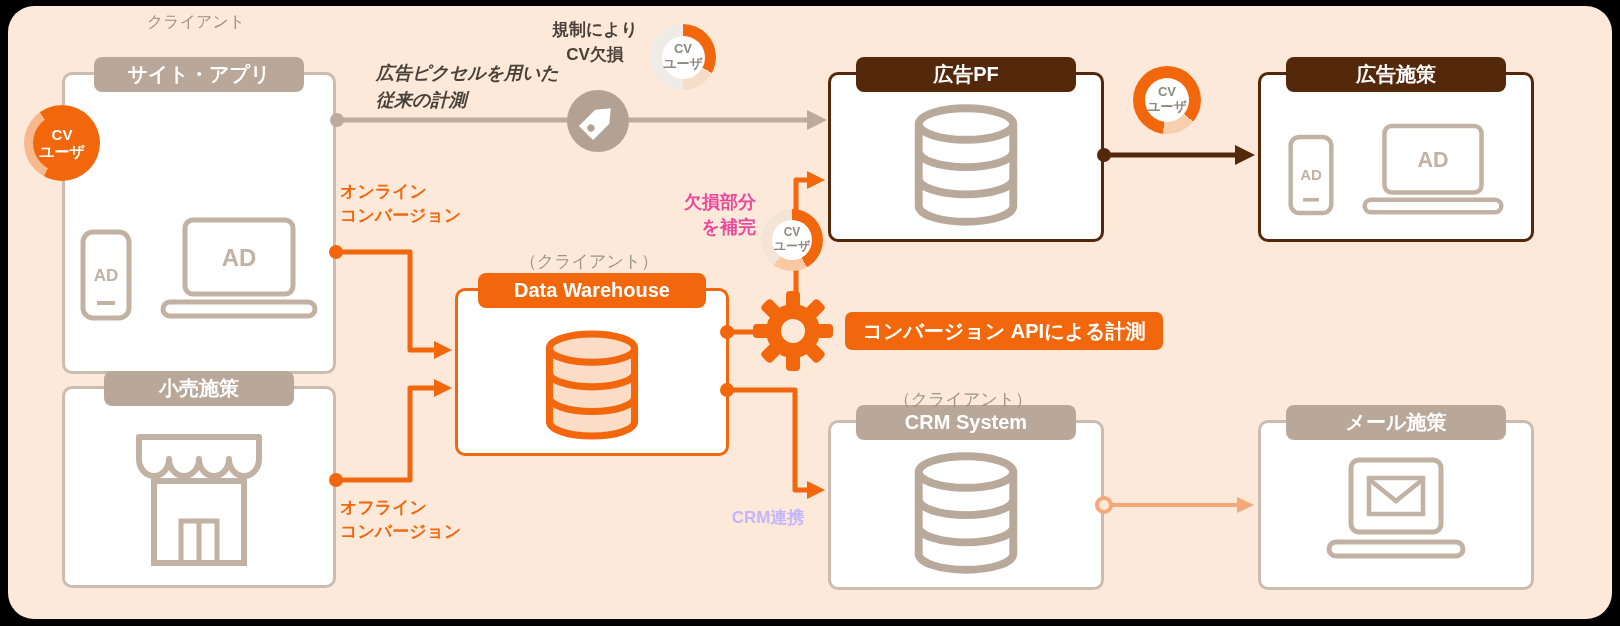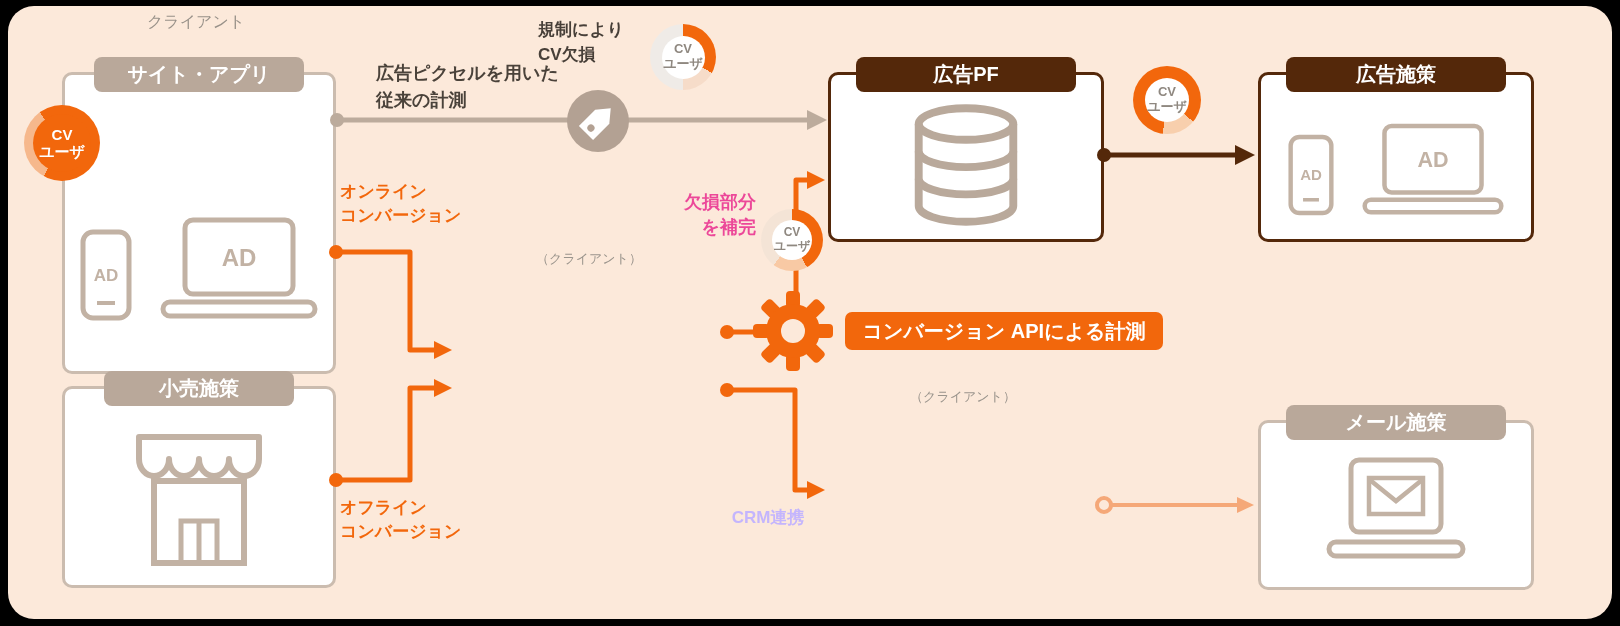--- a/index.html
+++ b/index.html
@@ -16,23 +16,23 @@
         color:#fff;font-weight:bold;font-size:20px;display:flex;align-items:center;justify-content:center;
         white-space:nowrap;z-index:3;}
   .pill.tan{background:#B9A89A;}
   .pill.orange{background:#F2670C;}
   .pill.brown{background:#54280A;}
   .box-content{position:absolute;left:0;right:0;display:flex;align-items:flex-end;justify-content:center;gap:28px;}
 
   
   .lbl{position:absolute;z-index:7;}
   .gray-lbl{color:#989189;font-size:16px;text-align:center;}
-  .paren-lbl{color:#9A948C;font-size:13px;text-align:center;}
-  .dark-lbl{color:#4A423A;font-weight:700;font-size:18px;line-height:27px;}
-  .reg-lbl{color:#473F38;font-weight:700;font-size:17px;line-height:25px;text-align:left;}
+  .paren-lbl{color:#9A948C;font-size:17px;text-align:center;}
+  .dark-lbl{color:#4A423A;font-weight:700;font-size:18px;line-height:27px;font-style:italic;}
+  .reg-lbl{color:#473F38;font-weight:700;font-size:17px;line-height:25px;text-align:center;}
   .orange-lbl{color:#F2670C;font-weight:700;font-size:17px;line-height:24px;}
   .missing-lbl{color:#ec4899;font-weight:700;font-size:18px;line-height:25px;text-align:right;}
   .capi-pill{position:absolute;left:845px;top:312px;width:318px;height:38px;background:#F2670C;border-radius:7px;
              color:#fff;font-weight:bold;font-size:20px;display:flex;align-items:center;justify-content:center;z-index:7;}
   .crmlink-lbl{color:#c4b5fd;font-weight:700;font-size:17px;text-align:center;}
 
   
   .wires{position:absolute;left:0;top:0;z-index:5;pointer-events:none;}
   .badges{z-index:6;}
 
@@ -82,20 +82,32 @@
       <svg width="160" height="142" viewBox="0 0 160 142">
         <path d="M20 8 H140 V30 A15 17 0 0 1 110 30 A15 17 0 0 1 80 30 A15 17 0 0 1 50 30 A15 17 0 0 1 20 30 Z" fill="#fff" stroke="#C2B2A4" stroke-width="6" stroke-linejoin="round"></path>
         <rect x="35" y="52" width="90" height="82" fill="none" stroke="#C2B2A4" stroke-width="6"></rect>
         <rect x="62" y="92" width="36" height="42" fill="none" stroke="#C2B2A4" stroke-width="5"></rect>
         <line x1="80" y1="92" x2="80" y2="134" stroke="#C2B2A4" stroke-width="5"></line>
       </svg>
     </div>
   </div>
 
   <div class="lbl paren-lbl" style="left:455px;top:250px;width:268px;">（クライアント）</div>
+  <div class="box orange" style="left:455px;top:288px;width:268px;height:162px;">
+    <div class="pill orange" style="width:228px;">Data Warehouse</div>
+    <div class="box-content" style="bottom:12px;">
+      <svg width="104" height="112" viewBox="0 0 110 118">
+        <path d="M10 20 L10 98 A45 15 0 0 0 100 98 L100 20 A45 15 0 1 0 10 20 Z" fill="#FBDCC6"></path>
+        <ellipse cx="55" cy="20" rx="45" ry="15" fill="none" stroke="#F2670C" stroke-width="7.5"></ellipse>
+        <path d="M10 46 A45 15 0 0 0 100 46" fill="none" stroke="#F2670C" stroke-width="7.5"></path>
+        <path d="M10 72 A45 15 0 0 0 100 72" fill="none" stroke="#F2670C" stroke-width="7.5"></path>
+        <path d="M10 20 L10 98 A45 15 0 0 0 100 98 L100 20" fill="none" stroke="#F2670C" stroke-width="7.5"></path>
+      </svg>
+    </div>
+  </div>
 
   <div class="box brown" style="left:828px;top:72px;width:270px;height:164px;">
     <div class="pill brown" style="width:220px;">広告PF</div>
     <div class="box-content" style="bottom:12px;">
       <svg width="116" height="124" viewBox="0 0 110 118">
         <ellipse cx="55" cy="20" rx="45" ry="15" fill="#fff" stroke="#B9A99B" stroke-width="7.5"></ellipse>
         <path d="M10 46 A45 15 0 0 0 100 46" fill="none" stroke="#B9A99B" stroke-width="7.5"></path>
         <path d="M10 72 A45 15 0 0 0 100 72" fill="none" stroke="#B9A99B" stroke-width="7.5"></path>
         <path d="M10 20 L10 98 A45 15 0 0 0 100 98 L100 20" fill="none" stroke="#B9A99B" stroke-width="7.5"></path>
       </svg>
@@ -112,20 +124,31 @@
       </svg>
       <svg width="142" height="94" viewBox="0 0 158 104">
         <rect x="25" y="3" width="108" height="74" rx="8" fill="none" stroke="#C2B2A4" stroke-width="5"></rect>
         <rect x="3" y="85" width="152" height="14" rx="7" fill="none" stroke="#C2B2A4" stroke-width="5"></rect>
         <text x="79" y="49" text-anchor="middle" font-size="24" font-weight="bold" fill="#C2B2A4">AD</text>
       </svg>
     </div>
   </div>
 
   <div class="lbl paren-lbl" style="left:828px;top:388px;width:270px;">（クライアント）</div>
+  <div class="box tan" style="left:828px;top:420px;width:270px;height:164px;">
+    <div class="pill tan" style="width:220px;">CRM System</div>
+    <div class="box-content" style="bottom:12px;">
+      <svg width="116" height="124" viewBox="0 0 110 118">
+        <ellipse cx="55" cy="20" rx="45" ry="15" fill="#fff" stroke="#B9A99B" stroke-width="7.5"></ellipse>
+        <path d="M10 46 A45 15 0 0 0 100 46" fill="none" stroke="#B9A99B" stroke-width="7.5"></path>
+        <path d="M10 72 A45 15 0 0 0 100 72" fill="none" stroke="#B9A99B" stroke-width="7.5"></path>
+        <path d="M10 20 L10 98 A45 15 0 0 0 100 98 L100 20" fill="none" stroke="#B9A99B" stroke-width="7.5"></path>
+      </svg>
+    </div>
+  </div>
 
   <div class="box tan" style="left:1258px;top:420px;width:270px;height:164px;">
     <div class="pill tan" style="width:220px;">メール施策</div>
     <div class="box-content" style="bottom:20px;">
       <svg width="140" height="110" viewBox="0 0 140 110">
         <rect x="25" y="3" width="90" height="72" rx="8" fill="none" stroke="#C2B2A4" stroke-width="5"></rect>
         <rect x="43" y="21" width="54" height="36" fill="none" stroke="#C2B2A4" stroke-width="4.5"></rect>
         <path d="M44 23 L70 44 L96 23" fill="none" stroke="#C2B2A4" stroke-width="4.5"></path>
         <rect x="3" y="85" width="134" height="14" rx="7" fill="none" stroke="#C2B2A4" stroke-width="5"></rect>
       </svg>

